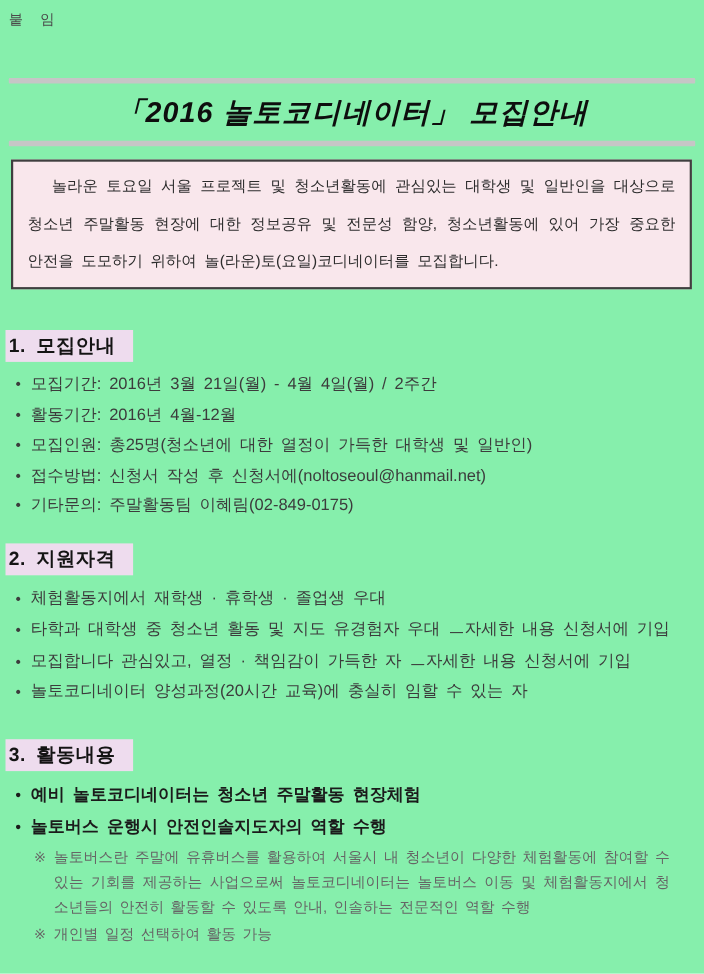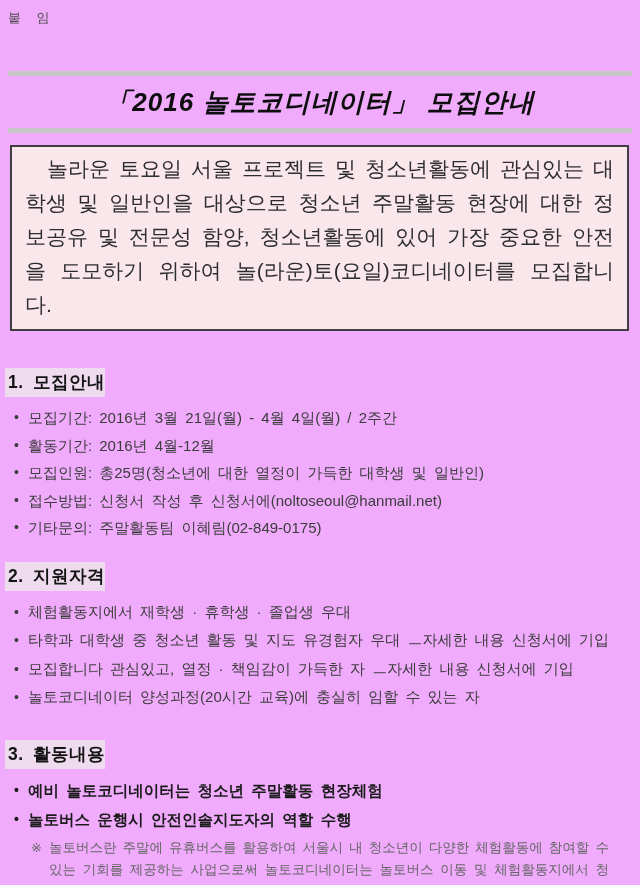--- a/index.html
+++ b/index.html
@@ -7,21 +7,21 @@
     --intro_box_bg:#f9e7ec;
     --intro_box_border:#3f3f3f;
     --highlight_bg:#eedcee;
     --text:#3c3c3c;
     --strong_text:#1b1b1b;
     --note_gray:#666666;
   }
   *{box-sizing:border-box;}
   html,body{margin:0;padding:0;}
   body{background:#ffffff;font-family:"Liberation Sans","DejaVu Sans",sans-serif;}
-  .page{width:640px;height:885px;background:#f0abfc;position:relative;overflow:hidden;}
+  .page{width:640px;height:885px;background:#86efac;position:relative;overflow:hidden;}
 
   .attachment{
     padding-top:9px;margin-left:8px;
     font-size:13px;letter-spacing:6px;color:#4a4a4a;
   }
 
   .rule{height:5px;background:var(--rule_gray);margin:0 8px;border-radius:1px;}
   .rule-top{margin-top:44px;}
 
   .title{
@@ -30,36 +30,36 @@
     color:#0e0e0e;letter-spacing:1px;white-space:nowrap;
   }
 
   .intro-box{
     margin:12px 11px 0 10px;
     border:2px solid var(--intro_box_border);
     background:var(--intro_box_bg);
     padding:5px 13px 7px 13px;
   }
   .intro-text{
-    margin:0;font-size:21px;line-height:34px;
+    margin:0;font-size:14px;line-height:34px;
     text-align:justify;text-indent:22px;
     color:#2d2d2d;word-spacing:3px;font-weight:500;
   }
 
   section{margin:0;}
   .sec{margin-left:5px;margin-right:8px;}
   .sec-1{margin-top:37px;}
   .sec-2{margin-top:20px;}
   .sec-3{margin-top:28px;}
 
   .sec-heading{
     margin:0;display:inline-block;
     background:var(--highlight_bg);
     font-size:17.5px;font-weight:bold;color:#141414;
-    padding:2px 0 3px 3px;letter-spacing:0.5px;word-spacing:4px;
+    padding:2px 16px 3px 3px;letter-spacing:0.5px;word-spacing:4px;
   }
 
   ul.items{margin:7px 0 0 0;padding:0;list-style:none;}
   li.item{display:flex;align-items:flex-start;}
   li.bullet{
     padding-left:9px;font-size:15px;line-height:27.5px;
     color:var(--text);word-spacing:3px;
   }
   li.bullet .marker{flex:0 0 auto;margin-right:9px;font-size:14px;}
   li.bullet .text{flex:1 1 auto;}

